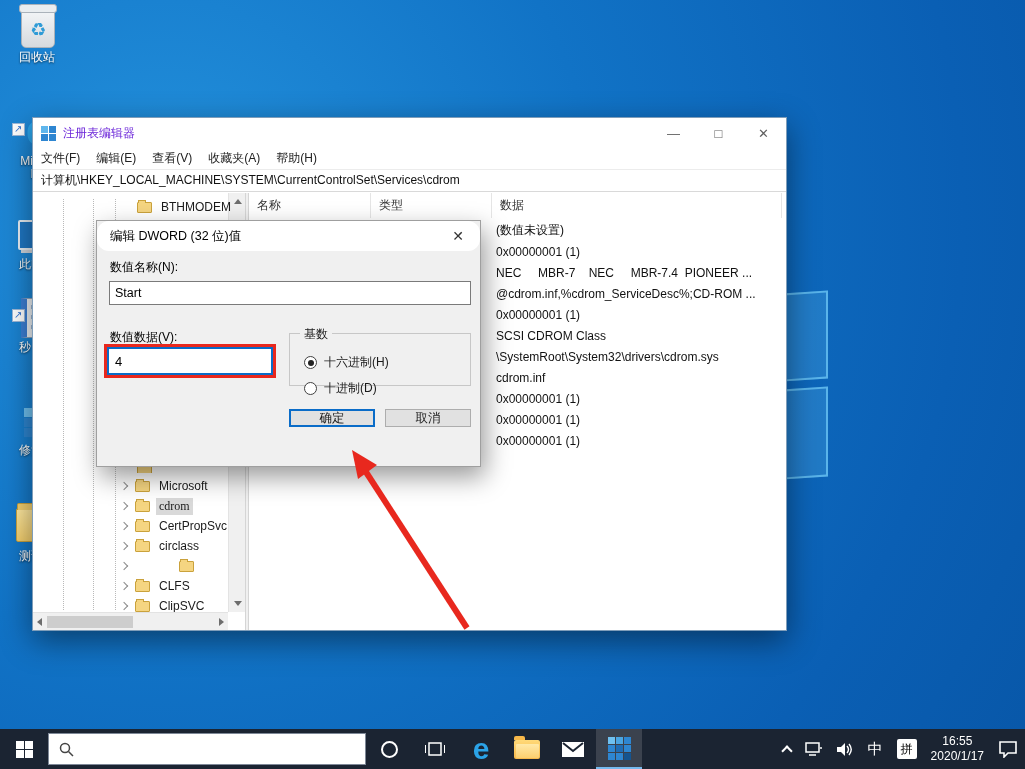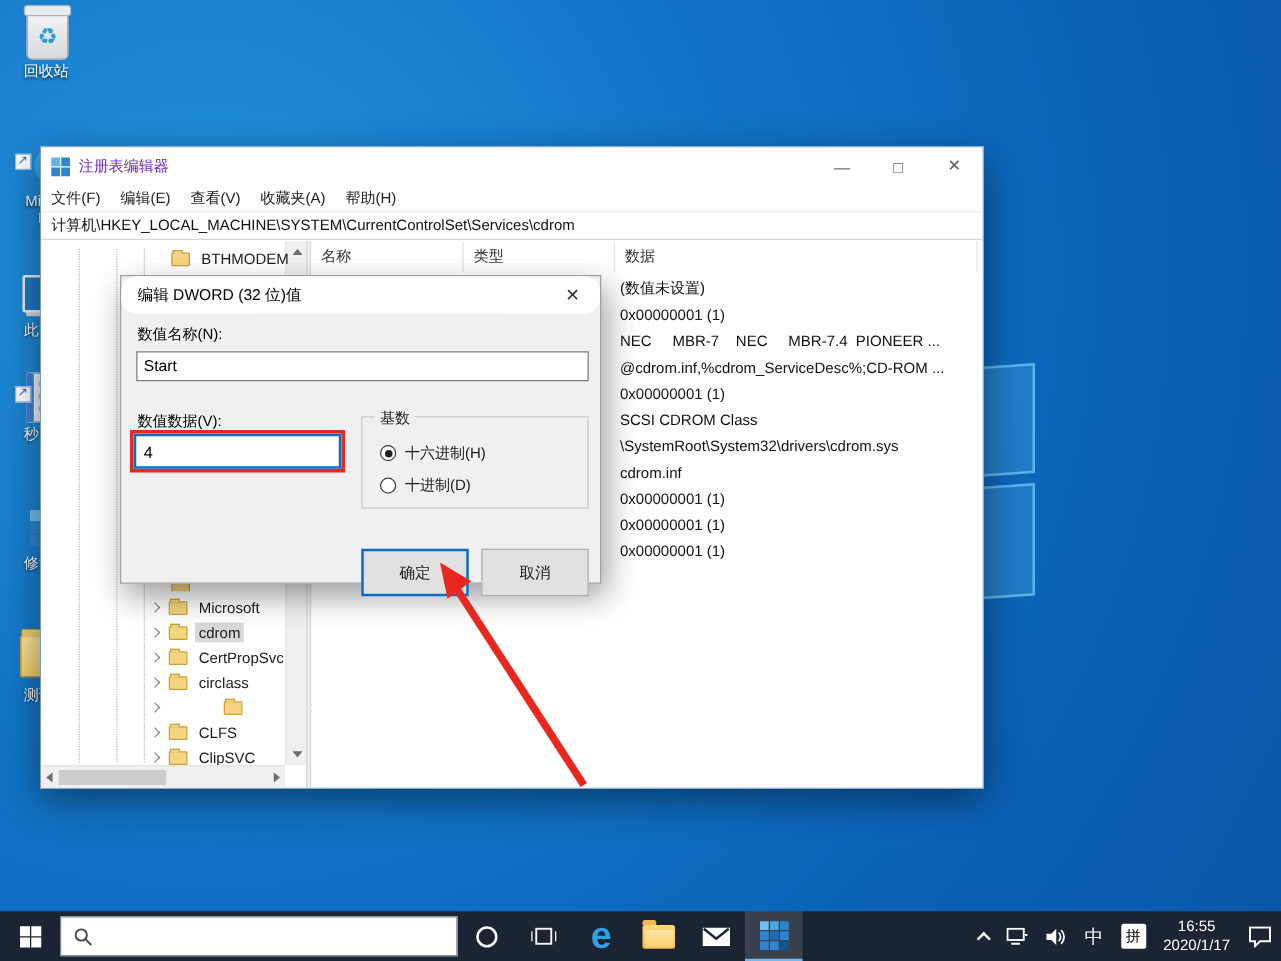--- a/index.html
+++ b/index.html
@@ -44,21 +44,21 @@
   .addressbar { height:22px; display:flex; align-items:center; padding-left:8px; border-bottom:1px solid #d9d9d9; background:#fff; color:#111; }
 
   .regbody { position:absolute; left:0; right:0; top:75px; bottom:0; }
   .tree { position:absolute; left:0; top:0; bottom:0; width:212px; background:#fff; }
   .guide { position:absolute; top:6px; bottom:20px; border-left:1px dotted #b9b9b9; }
   .trow { position:absolute; left:0; height:20px; display:flex; align-items:center; }
   .trow .chev { width:6px; height:6px; border-top:1.5px solid #8a8a8a; border-right:1.5px solid #8a8a8a; transform:rotate(45deg); margin-right:8px; }
   .trow .folder { width:15px; height:11px; background:#f5d581; border:1px solid #caa23c; border-radius:1px; position:relative; margin-right:6px; flex:none; }
   .trow .folder:before { content:""; position:absolute; top:-3px; left:0; width:6px; height:2px; background:#f5d581; border:1px solid #caa23c; border-bottom:none; }
   .trow .tlabel { font-size:12px; white-space:nowrap; padding:1px 3px; }
-  .trow.selected .tlabel { background:#d9d9d9; }
+  .trow.selected .tlabel { background:#d9d9d9;font-family:Liberation Serif, serif; }
 
   .vscroll { position:absolute; right:0; top:0; bottom:18px; width:17px; background:#f0f0f0; border-left:1px solid #e3e3e3; }
   .hscroll { position:absolute; left:0; right:17px; bottom:0; height:18px; background:#f0f0f0; border-top:1px solid #e3e3e3; z-index:3; }
   .hthumb { position:absolute; left:14px; top:3px; width:86px; height:12px; background:#cdcdcd; }
   .tri { width:0; height:0; position:absolute; }
   .tri.up { left:5px; top:6px; border-left:4px solid transparent; border-right:4px solid transparent; border-bottom:5px solid #6d6d6d; }
   .tri.down { left:5px; bottom:6px; border-left:4px solid transparent; border-right:4px solid transparent; border-top:5px solid #6d6d6d; }
   .tri.left { left:4px; top:5px; border-top:4px solid transparent; border-bottom:4px solid transparent; border-right:5px solid #6d6d6d; }
   .tri.right { right:4px; top:5px; border-top:4px solid transparent; border-bottom:4px solid transparent; border-left:5px solid #6d6d6d; }
 
@@ -69,26 +69,26 @@
   .lrow { position:absolute; left:247px; right:4px; height:21px; display:flex; align-items:center; white-space:pre; color:#111; }
 
   
   #dlg { position:absolute; left:96px; top:220px; width:385px; height:247px; background:#f0f0f0; border:1px solid #9f9f9f; box-shadow:4px 10px 24px rgba(0,0,0,.4); z-index:20; }
   .dtitle { height:30px; background:#fff; display:flex; align-items:center; padding-left:13px; font-size:12.5px; color:#000;border-radius:12px; }
   .dclose { position:absolute; right:0; top:0; width:44px; height:30px; display:flex; align-items:center; justify-content:center; color:#333; font-size:14px; }
   .dlabel { position:absolute; left:13px; color:#000; }
   .dinput { position:absolute; background:#fff; border:1px solid #7a7a7a; font-family:inherit; font-size:12.5px; padding:0 5px; color:#000; }
   #redbox { position:absolute; left:7px; top:123px; width:172px; height:34px; border:3px solid #e8281e; }
   #redbox input { width:100%; height:100%; border:2px solid #0a6cc8; background:#fff; font-family:inherit; font-size:13px; padding:0 6px; }
-  .group { position:absolute; left:192px; top:112px; width:182px; height:74px; border:1px solid #c7c7c7; }
+  .group { position:absolute; left:192px; top:112px; width:182px; height:53px; border:1px solid #c7c7c7; }
   .group .glabel { position:absolute; top:-8px; left:10px; background:#f0f0f0; padding:0 4px; }
   .radio { position:absolute; left:14px; display:flex; align-items:center; }
   .radio .rdot { width:13px; height:13px; border:1px solid #404040; border-radius:50%; margin-right:7px; position:relative; background:#fff; flex:none; }
   .radio.sel .rdot:before { content:""; position:absolute; left:2.5px; top:2.5px; width:6px; height:6px; border-radius:50%; background:#222; }
-  .dbtn { position:absolute; top:218px; width:86px; height:38px; display:flex; align-items:center; justify-content:center; background:#e1e1e1; border:1px solid #adadad; font-size:12.5px; }
+  .dbtn { position:absolute; top:188px; width:86px; height:18px; display:flex; align-items:center; justify-content:center; background:#e1e1e1; border:1px solid #adadad; font-size:12.5px; }
   .dbtn.focus { border:2px solid #0a6cc8; background:#e5f1fb00; background:#e1e1e1; }
 
   
   #arrow { position:absolute; left:300px; top:430px; z-index:40; pointer-events:none; }
 
   
   #taskbar { position:absolute; left:0; bottom:0; width:1025px; height:40px; background:#1b2432; z-index:60; display:flex; align-items:center; }
   .tb { height:40px; display:flex; align-items:center; justify-content:center; }
   #start { width:48px; }
   .winlogo { display:grid; grid-template-columns:8px 8px; grid-template-rows:8px 8px; gap:1px; }

